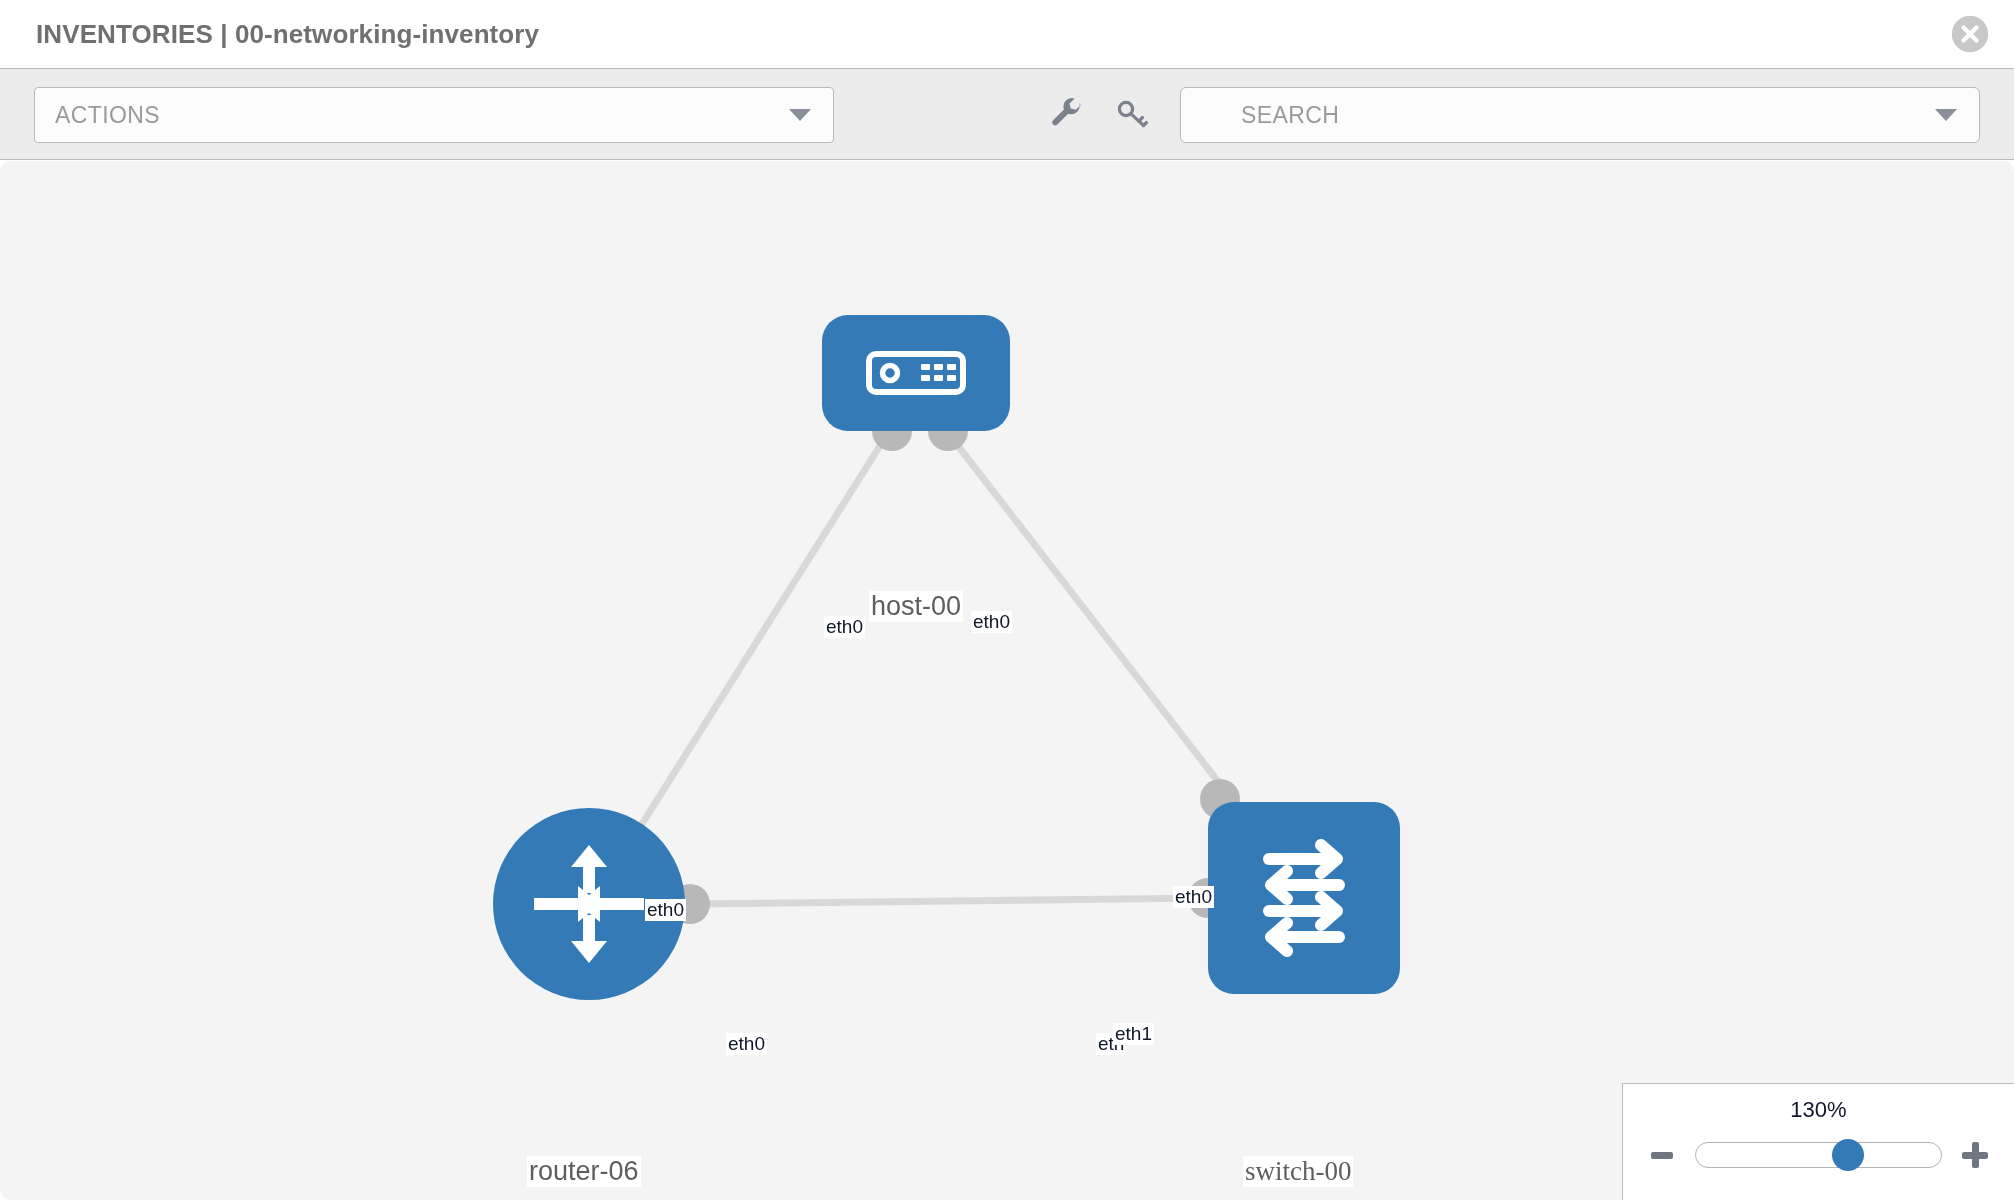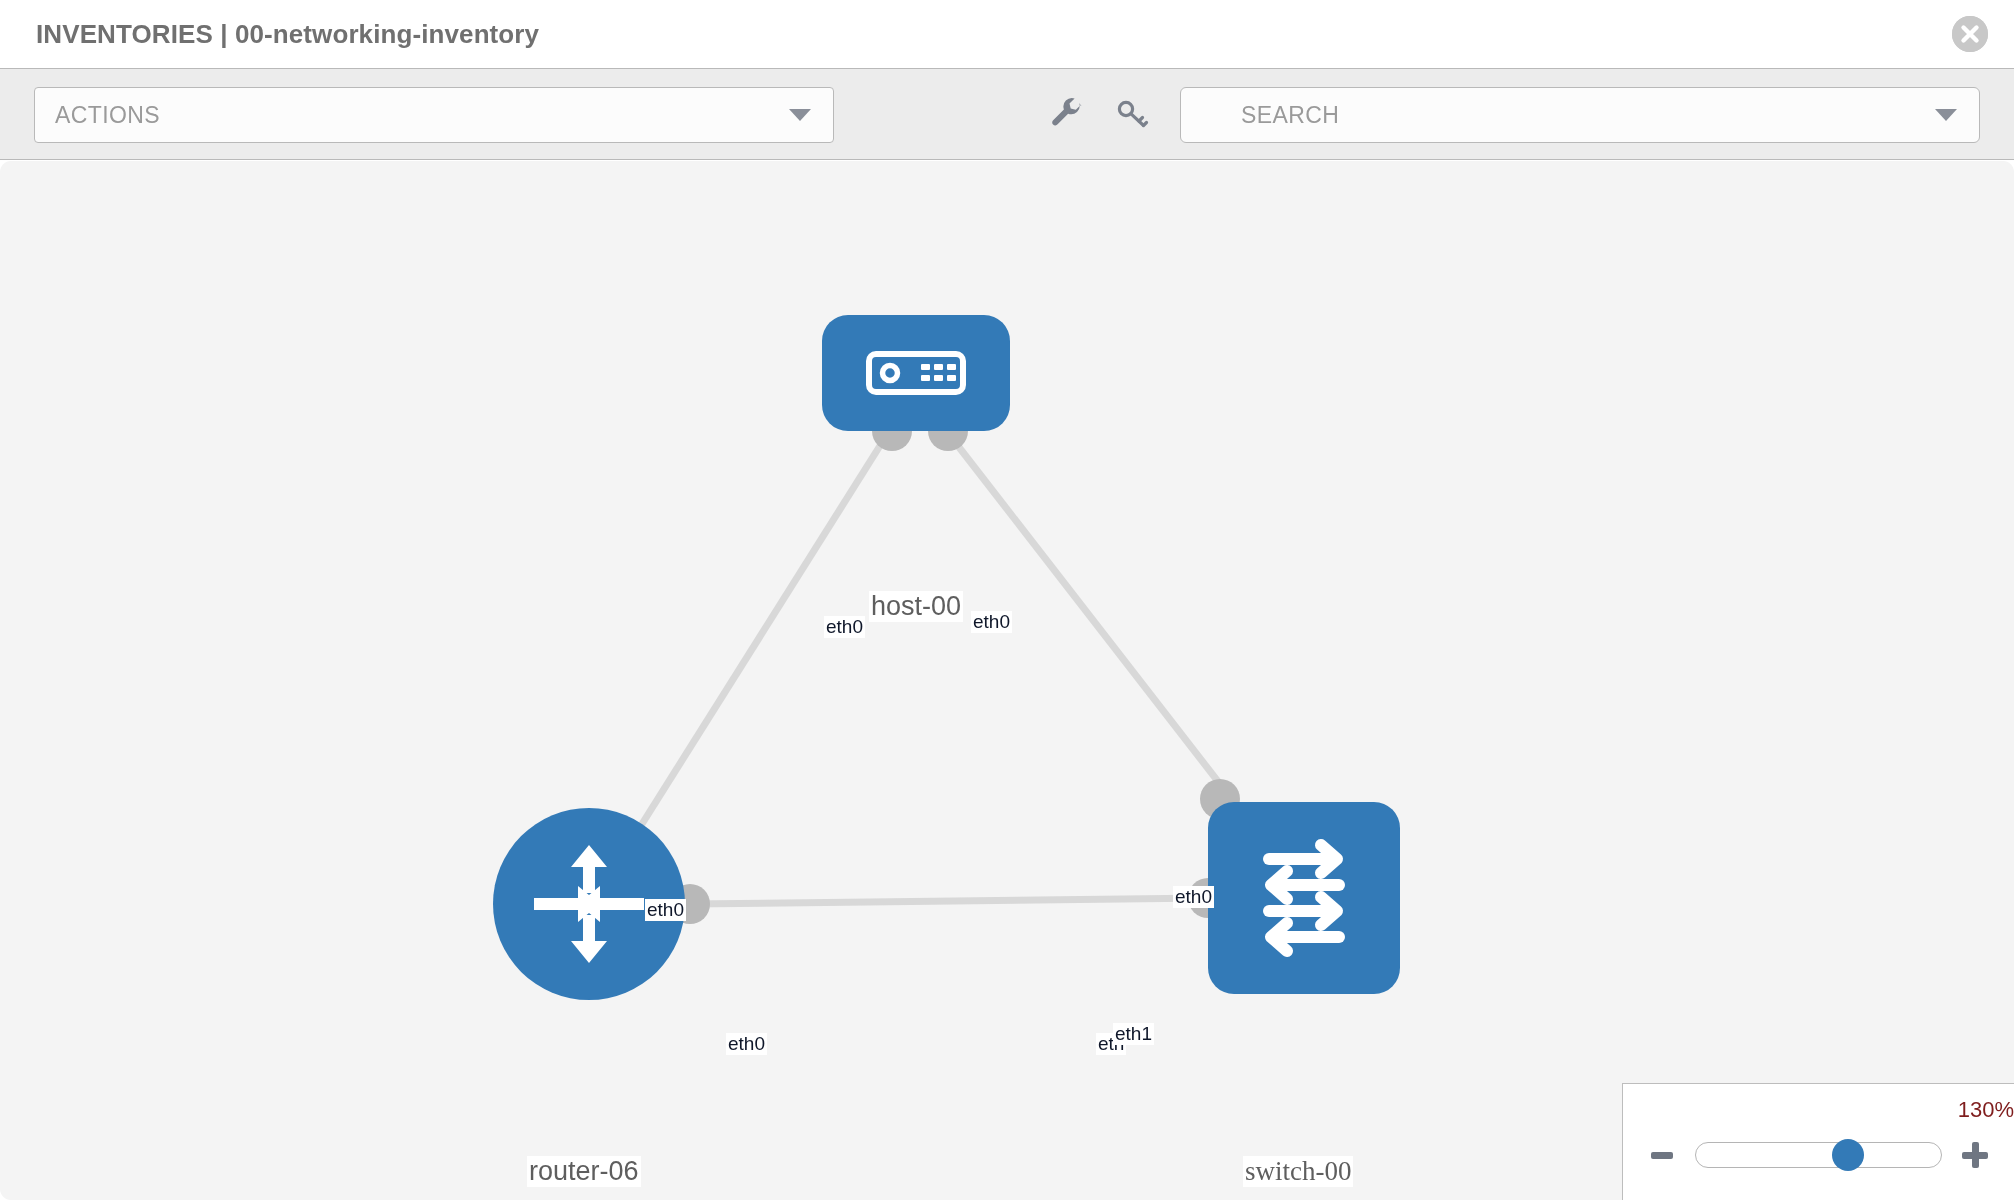--- a/index.html
+++ b/index.html
@@ -209,23 +209,23 @@
     height: 117px;
     background: #ffffff;
     border: 1px solid #bdbdbd;
     border-right: none;
     border-bottom: none;
   }
   .zoom-value {
     position: absolute;
     top: 13px;
     left: 0; right: 0;
-    text-align: right;
+    text-align: center;
     font-size: 22px;
-    color: #7f1d1d;
+    color: #0f172a;
   }
   .zoom-row {
     position: absolute;
     top: 54px;
     left: 22px; right: 22px;
     display: flex;
     align-items: center;
     gap: 16px;
   }
   .zoom-minus, .zoom-plus {

